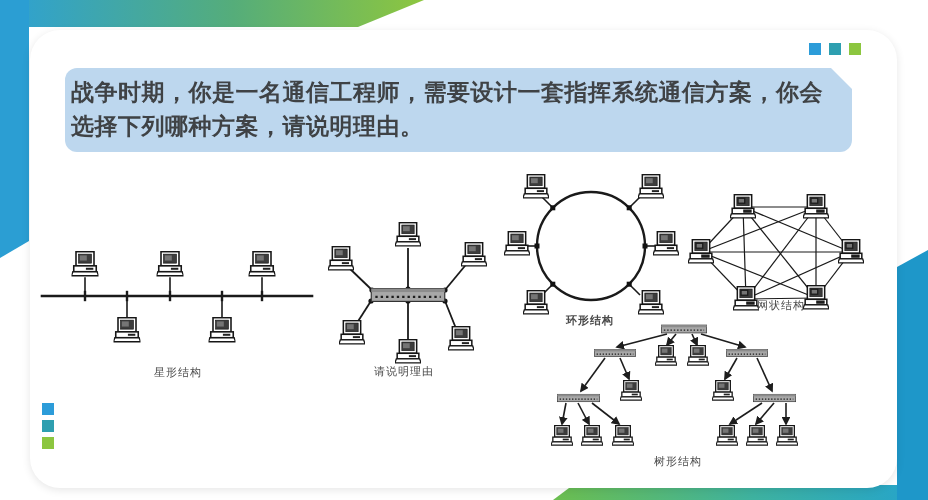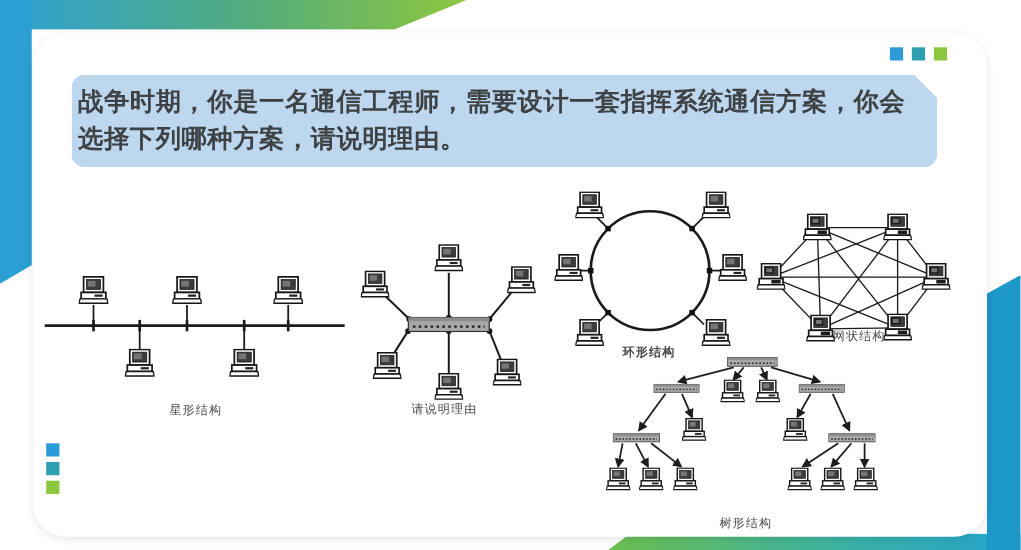--- a/index.html
+++ b/index.html
@@ -60,21 +60,21 @@
   
   .diagram-svg{position:absolute;left:0;top:0;z-index:5;}
   .diagram-label{
     position:absolute;z-index:6;transform:translateX(-50%);
     font-size:11px;color:#4a4a4a;letter-spacing:1px;white-space:nowrap;
   }
   .lbl-bus{left:178px;top:365px;}
   .lbl-star{left:404px;top:364px;}
   .lbl-ring{left:590px;top:313px;font-weight:bold;}
   .lbl-mesh{left:781px;top:298px;}
-  .lbl-tree{left:678px;top:468px;}
+  .lbl-tree{left:678px;top:454px;}
 </style>
 </head>
 <body>
 
 <div class="stage">
 
   <div class="band-top"></div>
   <div class="band-left"></div>
   <div class="band-bottom"></div>
   <div class="band-right"></div>

